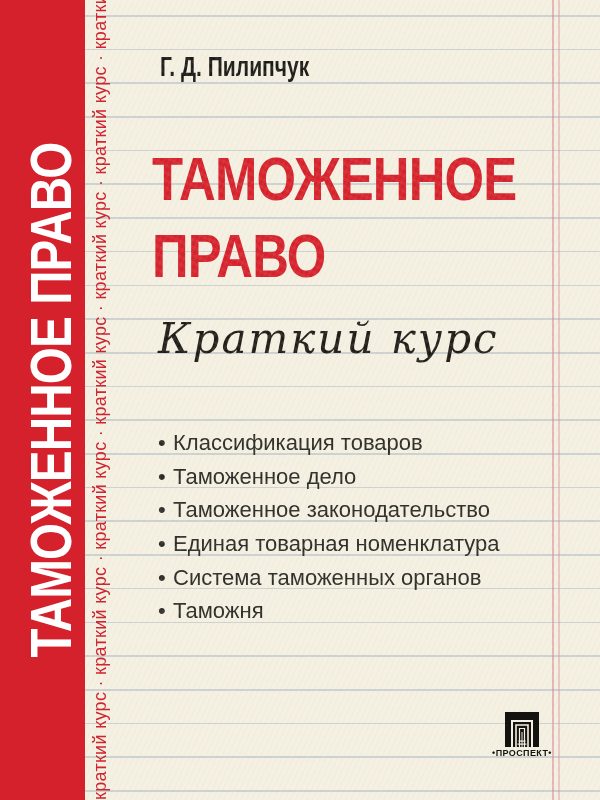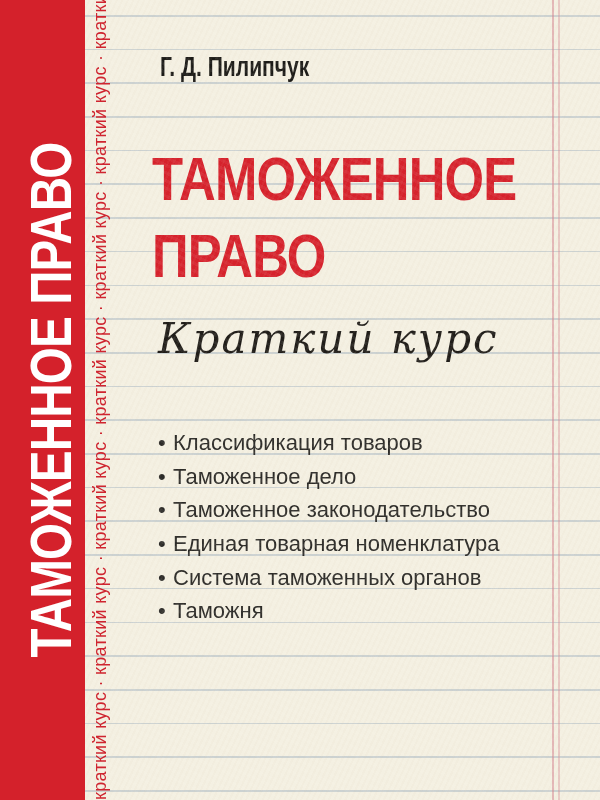--- a/index.html
+++ b/index.html
@@ -145,14 +145,26 @@
     <li>
       <span class="dot">•</span>
       <span>Система таможенных органов</span>
     </li>
     <li>
       <span class="dot">•</span>
       <span>Таможня</span>
     </li>
   </ul>
 
+  <div class="publisher">
+    <svg width="34" height="35" viewBox="0 0 34 35">
+      <rect x="0" y="0" width="34" height="35" fill="#15130f"></rect>
+      <path d="M7,35 V9 H27 V35" fill="none" stroke="#f4f0e2" stroke-width="2"></path>
+      <path d="M11,35 V13 H23 V35" fill="none" stroke="#f4f0e2" stroke-width="1.6"></path>
+      <path d="M14.5,35 V16.5 H19.5 V35" fill="none" stroke="#f4f0e2" stroke-width="1.2"></path>
+      <path d="M17,35 V20" fill="none" stroke="#f4f0e2" stroke-width="1"></path>
+      <rect x="13.5" y="28.5" width="7" height="1.2" fill="#f4f0e2"></rect>
+      <rect x="12.5" y="31.5" width="9" height="1.2" fill="#f4f0e2"></rect>
+    </svg>
+    <div class="publisher-text">•ПРОСПЕКТ•</div>
+  </div>
 
 </div>
 
 </body></html>

